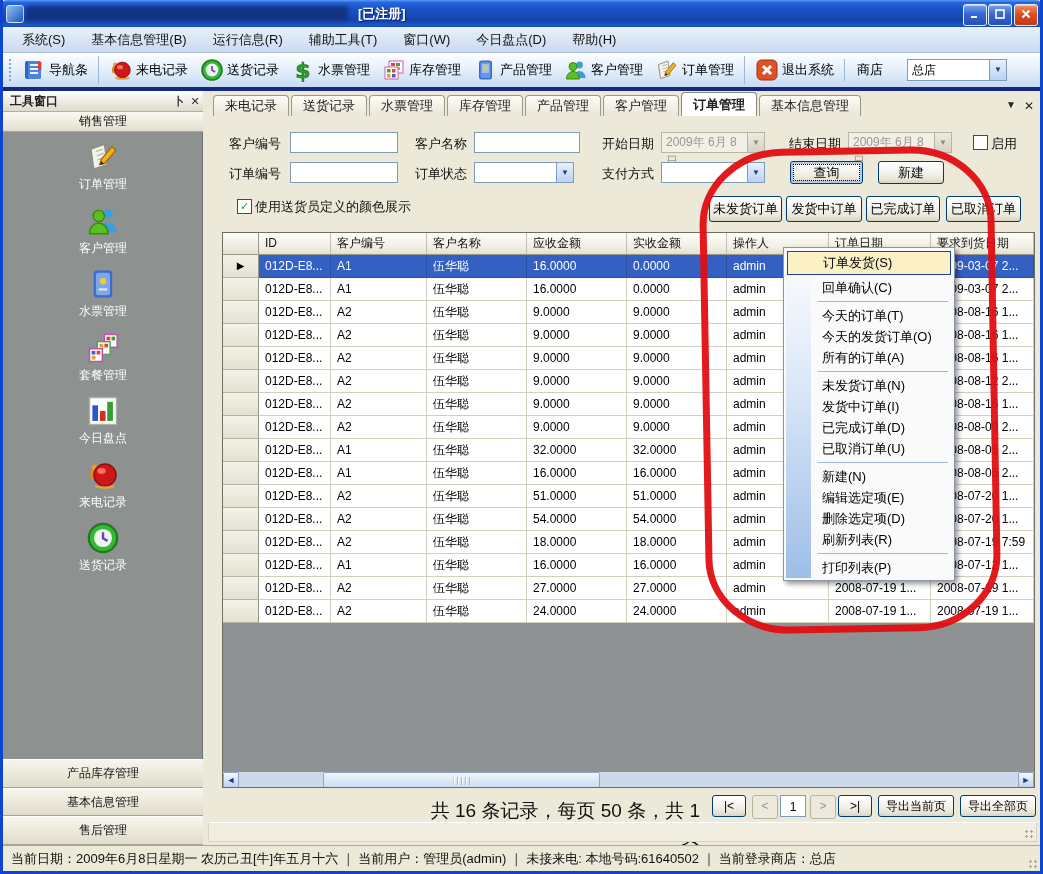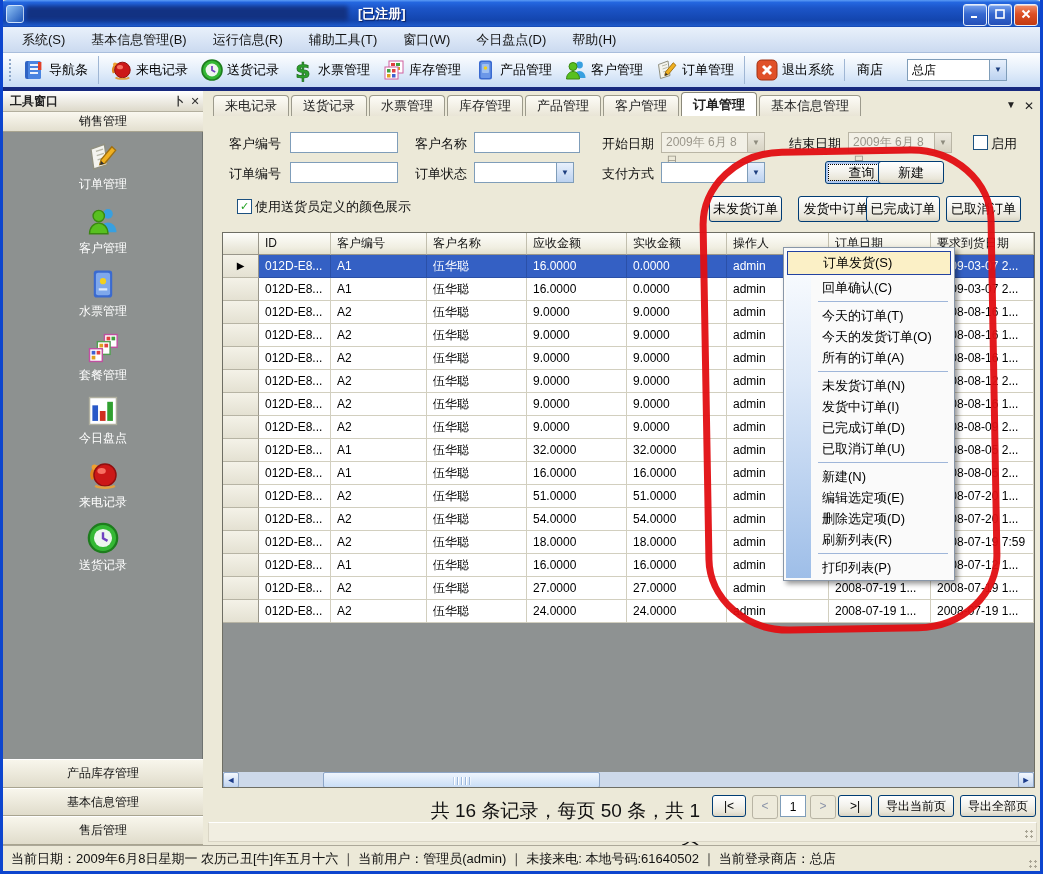--- a/index.html
+++ b/index.html
@@ -85,21 +85,21 @@
   .fcombo{height:21px;border:1px solid #7F9DB9;background:#fff;display:flex;box-sizing:border-box;}
   .fcombo .val{flex:1;font-size:12px;line-height:19px;padding-left:4px;color:#9A968A;}
   .fcombo.disabled{background:#F2F0E6;border-color:#B9B5A5;}
   .fcombo.disabled .combo-btn{background:linear-gradient(180deg,#EDEAE0,#D6D2C2);color:#8E8B7E;border-left:1px solid #B9B5A5;}
   .checkbox{width:13px;height:13px;background:#fff;border:1px solid #1C5180;
     font-size:11px;line-height:12px;text-align:center;color:#21A121;font-weight:bold;}
   .xp-btn{border:1px solid #003C74;border-radius:3px;color:#000;text-align:center;
     background:linear-gradient(180deg,#FFFFFF 0%,#F4F3EE 45%,#E9E6D9 80%,#D8D3C3 100%);
     font-size:13px;font-family:inherit;padding:0;cursor:default;}
   .xp-btn.focused{outline:1px dotted #000;outline-offset:-4px;
-    box-shadow:inset 0 0 0 2px #AFC8F0;margin-left:35px;}
+    box-shadow:inset 0 0 0 2px #AFC8F0;}
 
   
   .gridbox{left:222px;top:232px;width:813px;height:556px;border:1px solid #6E6E64;
     background:#8E9292;box-sizing:border-box;overflow:hidden;}
   .grid-header{display:flex;height:22px;}
   .gh-cell{box-sizing:border-box;height:22px;line-height:21px;font-size:12px;color:#111;
     padding-left:6px;overflow:hidden;white-space:nowrap;
     background:linear-gradient(180deg,#FEFEFB,#F0EEE1 70%,#E3E0CF);
     border-right:1px solid #C2BFAE;border-bottom:1px solid #99968A;}
   .grid-row{display:flex;height:23px;background:#fff;}
@@ -410,21 +410,21 @@
   <span class="val"></span>
     <span class="combo-btn">▼</span>
 </div>
 <button class="abs xp-btn focused" style="left:790px;top:161px;width:73px;height:23px;">查询</button>
 <button class="abs xp-btn" style="left:878px;top:161px;width:66px;height:23px;">新建</button>
 
 <div class="abs checkbox" style="left:237px;top:199px;">✓</div>
 <div class="abs flabel" style="left:255px;top:196px;">使用送货员定义的颜色展示</div>
 <div>
     <button class="xp-btn abs" style="left: 709px; top: 196px; width: 73px; height: 26px;">未发货订单</button>
-    <button class="xp-btn abs" style="left: 786px; top: 196px; width: 76px; height: 26px; margin-left: 12px;">发货中订单</button>
+    <button class="xp-btn abs" style="left: 786px; top: 196px; width: 76px; height: 26px;">发货中订单</button>
     <button class="xp-btn abs" style="left: 866px; top: 196px; width: 74px; height: 26px;">已完成订单</button>
     <button class="xp-btn abs" style="left: 946px; top: 196px; width: 75px; height: 26px;">已取消订单</button>
   </div>
 
 <div class="abs gridbox">
   <div class="grid-header">
       <div class="gh-marker" style="width: 36px;"></div>
       <div class="gh-cell" style="width: 72px;">ID</div>
       <div class="gh-cell" style="width: 96px;">客户编号</div>
       <div class="gh-cell" style="width: 100px;">客户名称</div>

